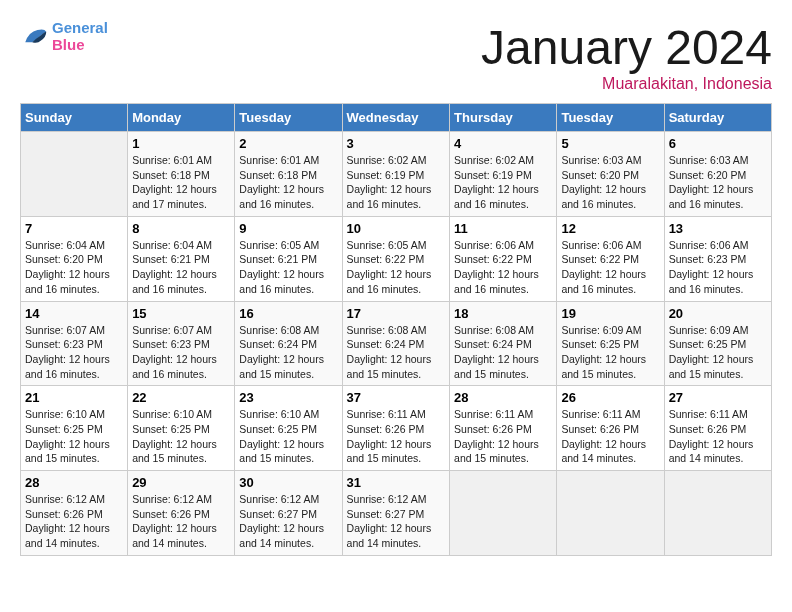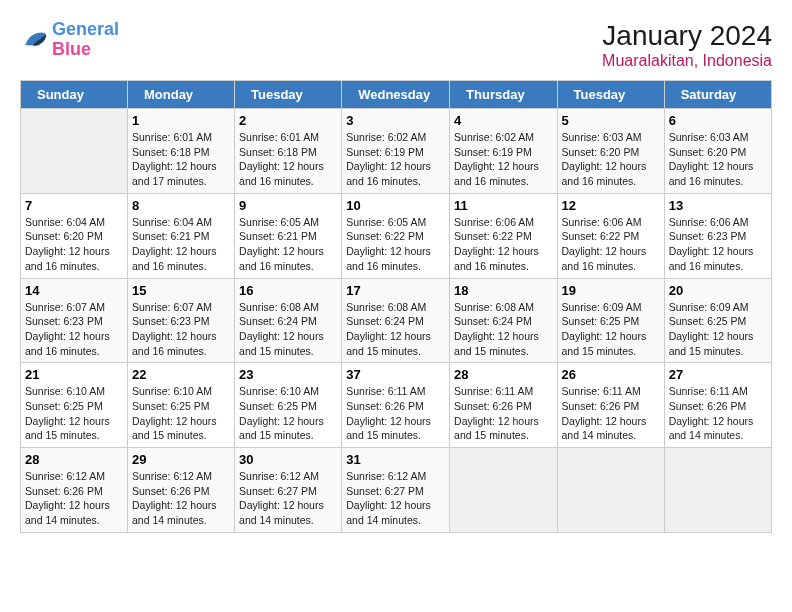--- a/index.html
+++ b/index.html
@@ -15,54 +15,54 @@
       justify-content: space-between;
       align-items: flex-start;
       margin-bottom: 10px;
     }
     .logo {
       display: flex;
       align-items: center;
       gap: 4px;
     }
     .logo-text {
-      font-size: 18px;
+      font-size: 15px;
       font-weight: bold;
       color: #1a3a5c;
       line-height: 1.1;
     }
     .logo-text span {
       color: #4a90d9;
     }
     .logo-bird {
       width: 28px;
       height: 28px;
     }
     .title-block {
       text-align: right;
     }
     .main-title {
-      font-size: 28px;
+      font-size: 48px;
       font-weight: normal;
       color: #1a1a1a;
       margin-left: 16px;
     }
     .subtitle {
       font-size: 16px;
       color: #be185d;
     }
     table {
       width: 100%;
       border-collapse: collapse;
       font-size: 11px;
     }
     thead tr th {
       background-color: #3a7abf;
       color: #fff;
-      padding: 6px 16px;
+      padding: 6px 4px;
       text-align: left;
       font-size: 13px;
       font-weight: bold;
       border: 1px solid #ccc;
     }
     tbody tr td {
       border: 1px solid #ccc;
       vertical-align: top;
       padding: 4px;
       width: 108px;

